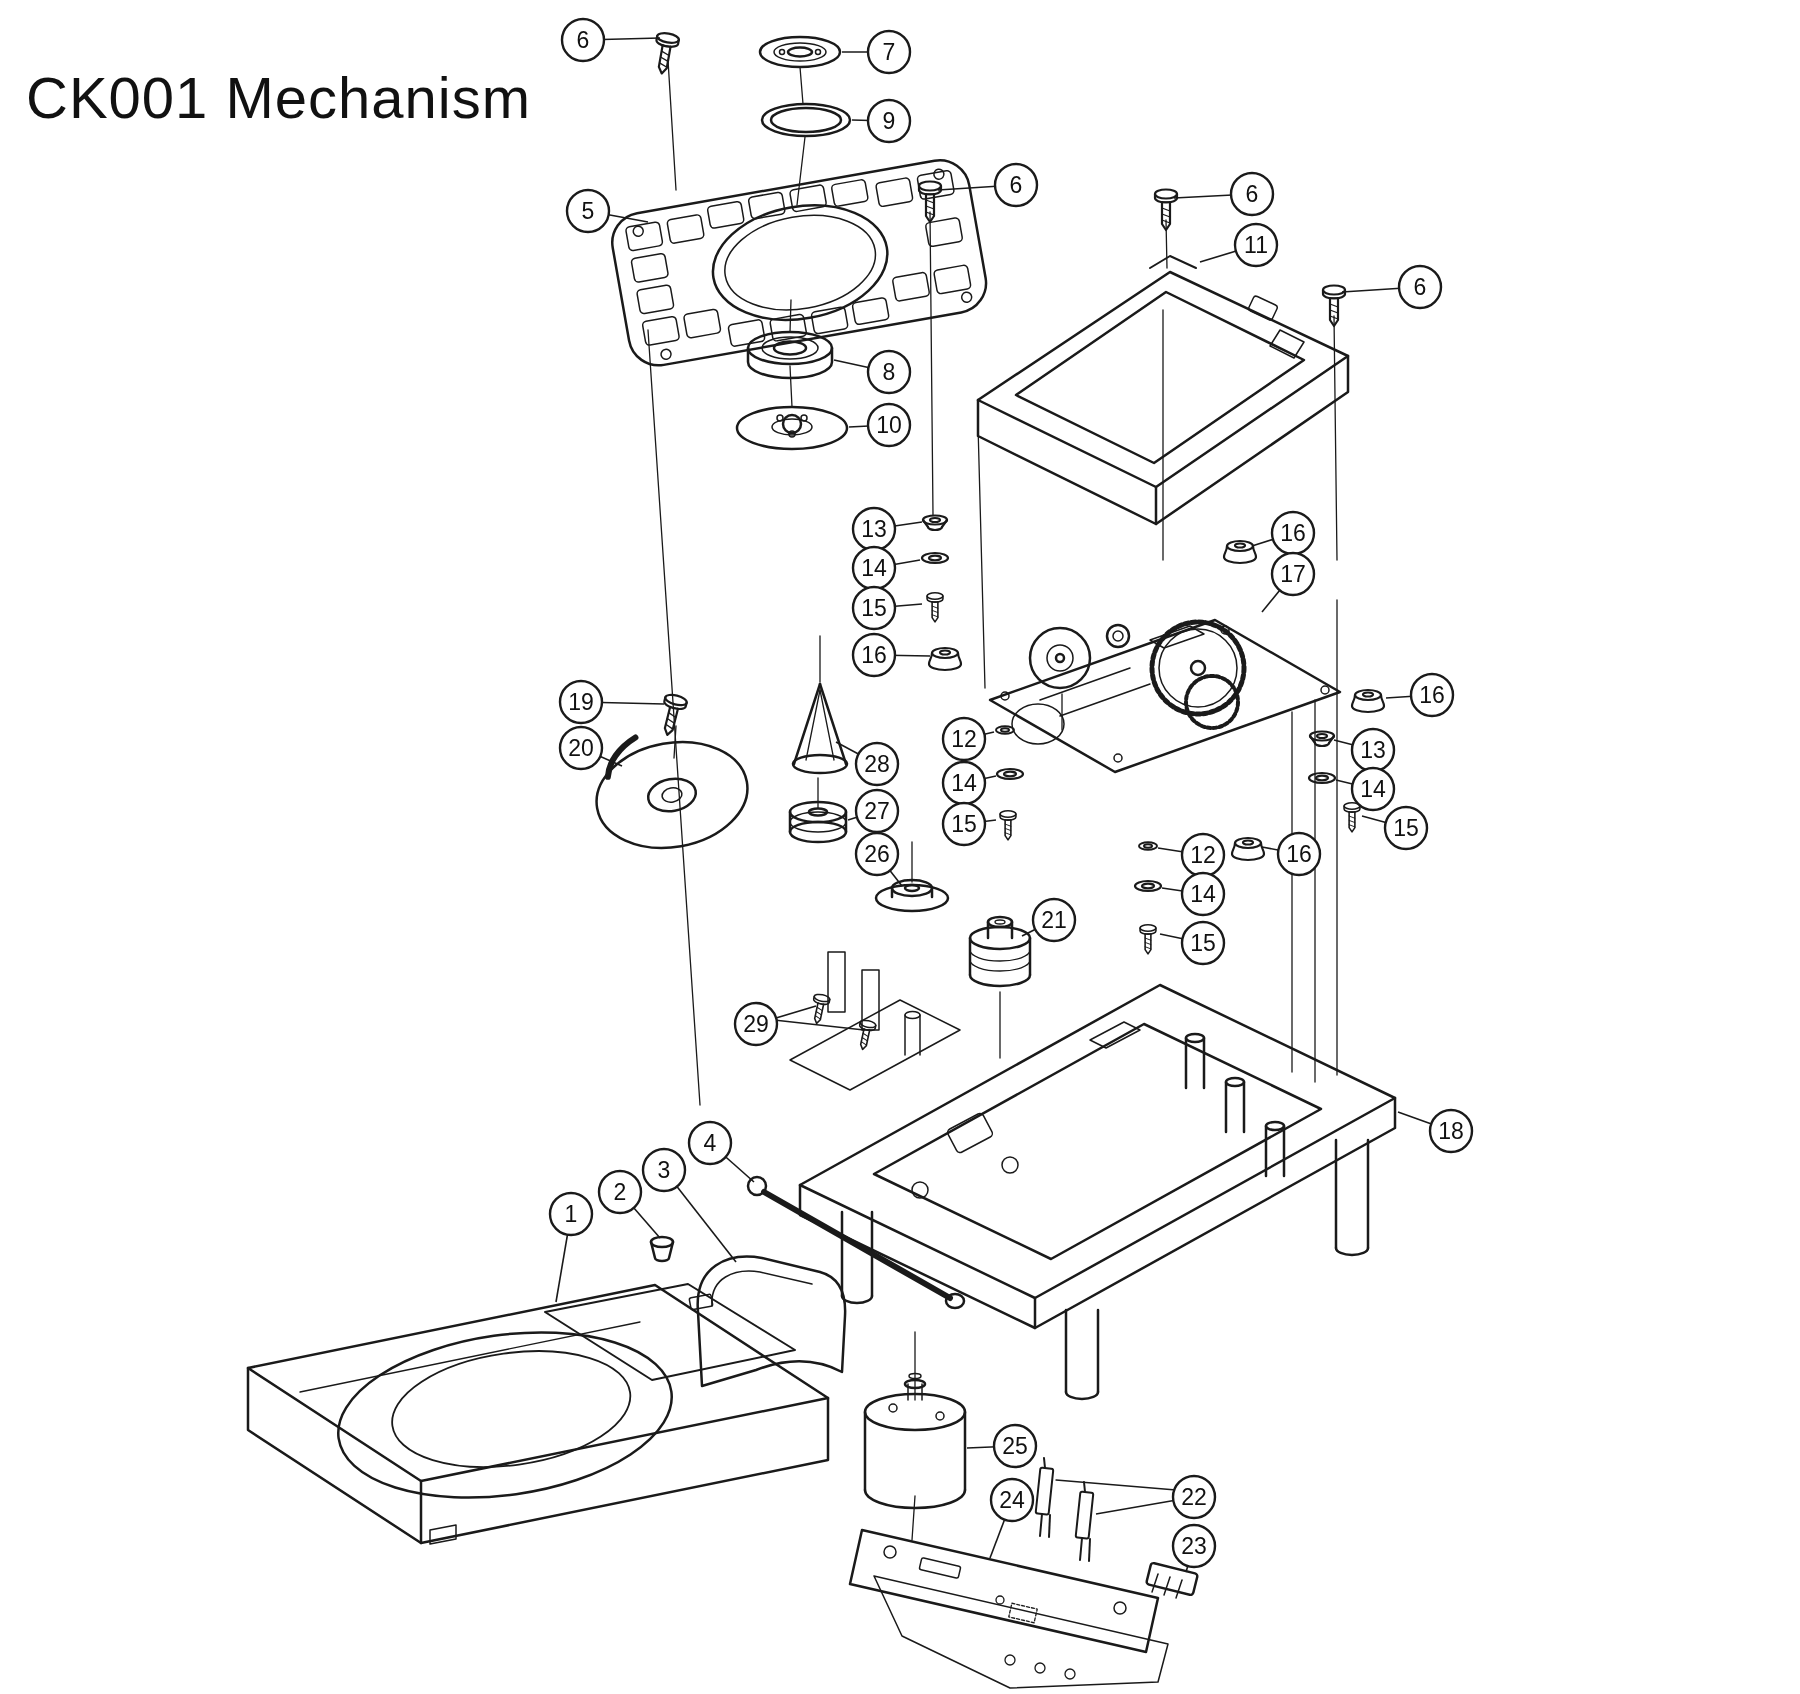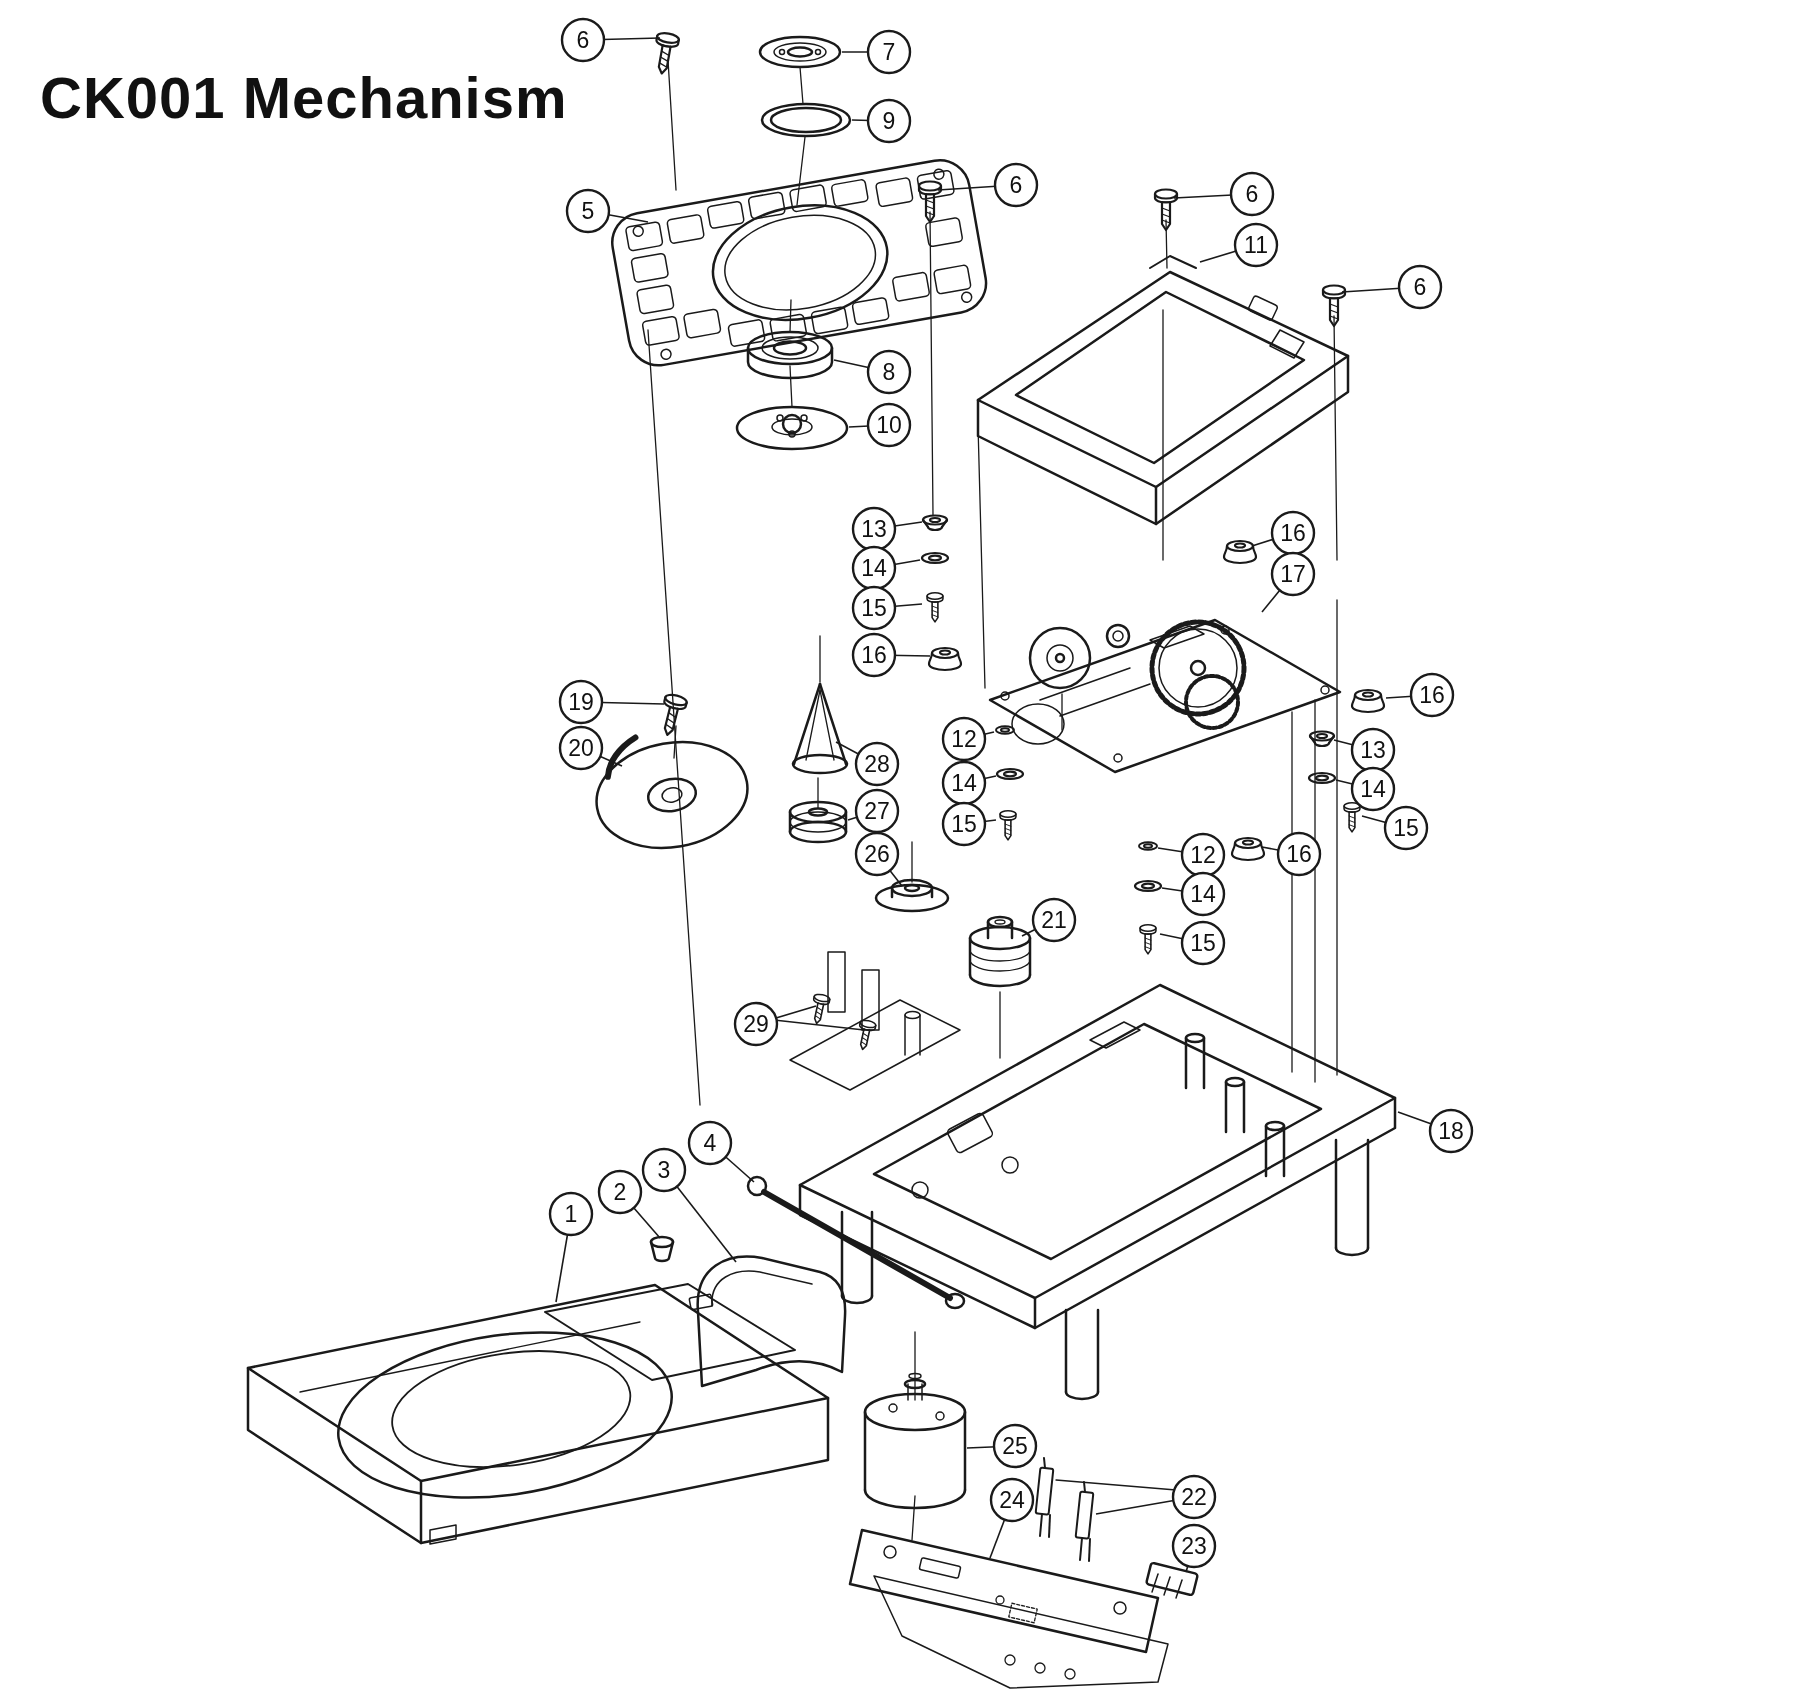--- a/index.html
+++ b/index.html
@@ -1,18 +1,18 @@
 <!DOCTYPE html>
 <html><head>
 <meta charset="utf-8">
 <style>
   html,body{margin:0;padding:0;background:#ffffff;}
   #page{position:relative;width:1800px;height:1694px;background:#ffffff;overflow:hidden;
         font-family:"Liberation Sans",sans-serif;}
-  #title{position:absolute;left:40px;top:64px;font-size:58px;font-weight:bold;color:#111;
+  #title{position:absolute;left:26px;top:64px;font-size:58px;font-weight:normal;color:#111;
          letter-spacing:1px;white-space:nowrap;}
   svg{position:absolute;left:0;top:0;}
   svg text{font-family:"Liberation Sans",sans-serif;fill:#111;}
 </style>
 </head>
 <body>
 
 <div id="page">
 
   <div id="title">CK001 Mechanism</div>

